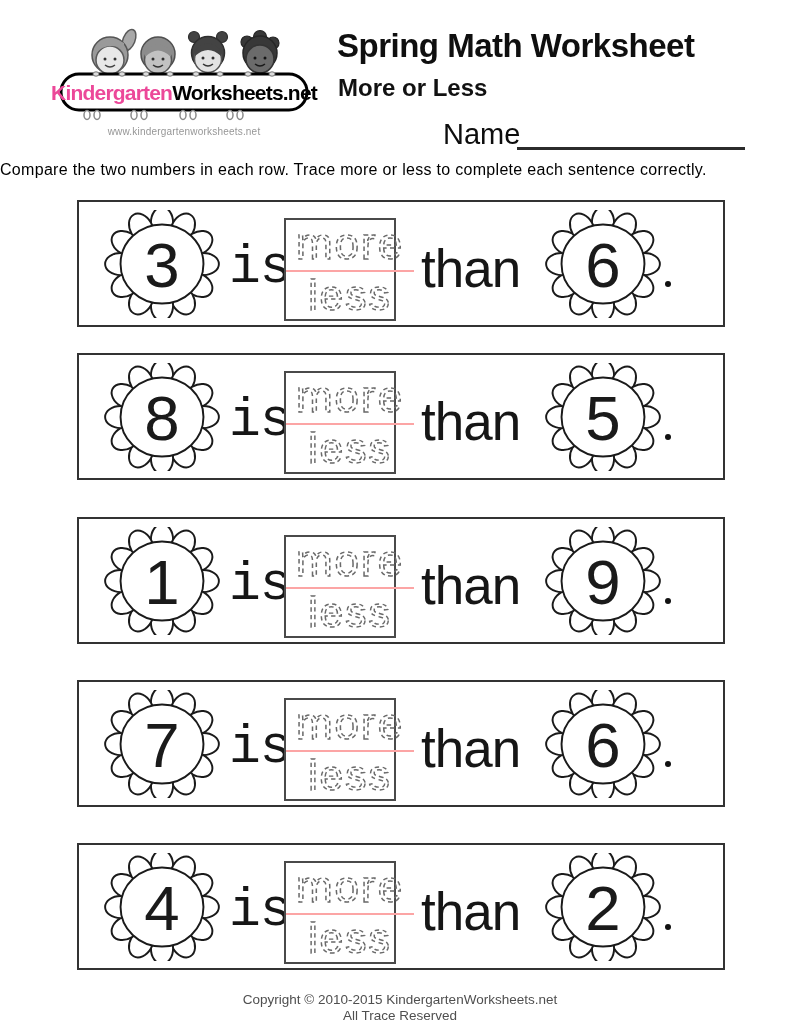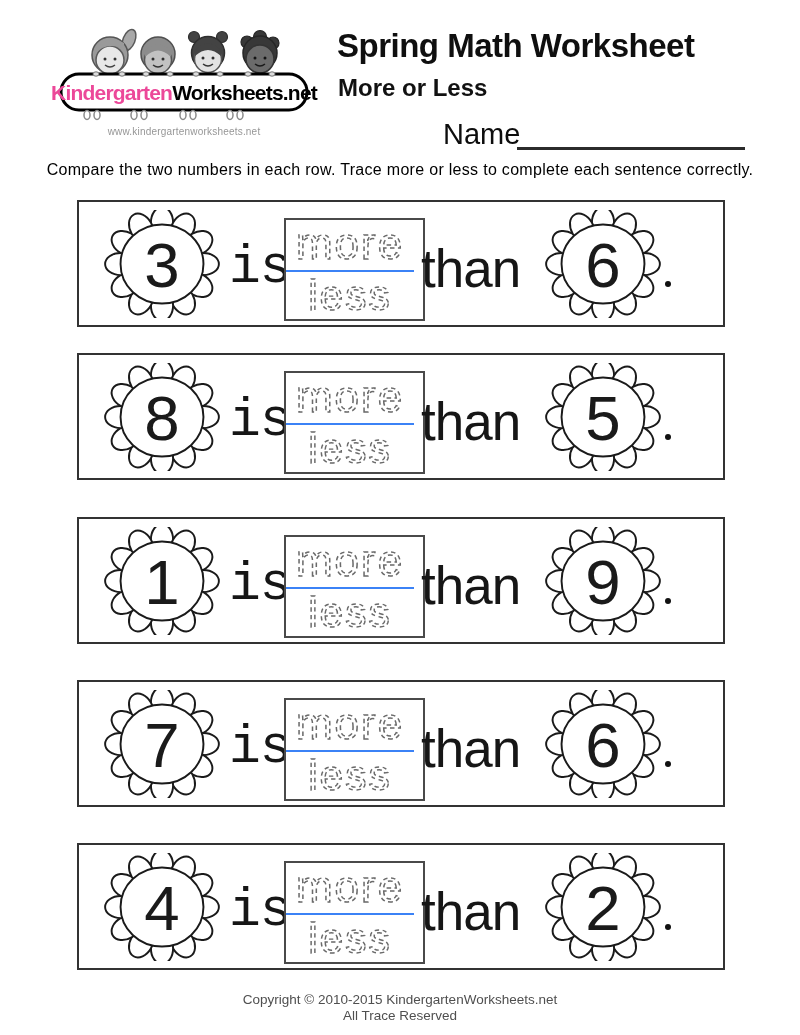--- a/index.html
+++ b/index.html
@@ -27,21 +27,21 @@
     letter-spacing:-0.5px;white-space:nowrap;
   }
   .subtitle{
     left:338px;top:74px;font-size:24px;font-weight:700;color:#111;
     letter-spacing:0px;white-space:nowrap;
   }
   .name-label{left:443px;top:118px;font-size:29px;color:#0d0d0d;}
   .name-line{left:517px;top:147px;width:228px;height:2.5px;background:#2b2b2b;}
 
   .instructions{
-    left:0;top:161px;width:800px;text-align:center;
+    left:0;top:161px;width:800px;text-align:left;
     font-size:16px;color:#000;letter-spacing:0.3px;white-space:nowrap;
   }
 
   
   .row{
     left:77px;width:648px;height:127px;
     border:2px solid #333333;background:#fff;box-sizing:border-box;
   }
   .flower{width:116px;height:108px;top:8px;}
   .flower svg{width:100%;height:100%;display:block;}
@@ -51,25 +51,25 @@
     font-family:"Liberation Sans", sans-serif;font-size:66px;font-weight:400;
     fill:#1a1a1a;text-anchor:middle;
   }
   .word{
     font-size:53px;color:#161616;letter-spacing:-1px;line-height:1;
     top:40px;white-space:nowrap;
   }
   .word-is{left:150px;font-family:Liberation Mono, monospace;}
   .word-than{left:342px;}
   .trace-box{
-    left:205px;top:16px;width:141px;height:103px;
+    left:205px;top:16px;width:112px;height:103px;
     border:2px solid #4a4a4a;box-sizing:border-box;background:#fff;
   }
   .trace-cell{width:128px;height:49.5px;overflow:hidden;box-sizing:border-box;}
-  .trace-cell.bottom{border-top:2px solid #3b82f6;height:49.5px;text-decoration:underline;}
+  .trace-cell.bottom{border-top:2px solid #fca5a5;height:49.5px;text-decoration:underline;}
   .trace-cell svg{width:100%;height:100%;display:block;}
   .trace-text{
     font-family:"Liberation Sans", sans-serif;font-size:44px;letter-spacing:2px;
     fill:none;stroke:#6a6a6a;stroke-width:1.5;stroke-dasharray:4.5 3.4;
     text-anchor:middle;
   }
   .period{left:586px;top:79px;width:6px;height:6px;border-radius:50%;background:#111;}
 
   
   .footer-line{left:0;width:800px;text-align:center;color:#4f4f4f;font-size:13.5px;}

